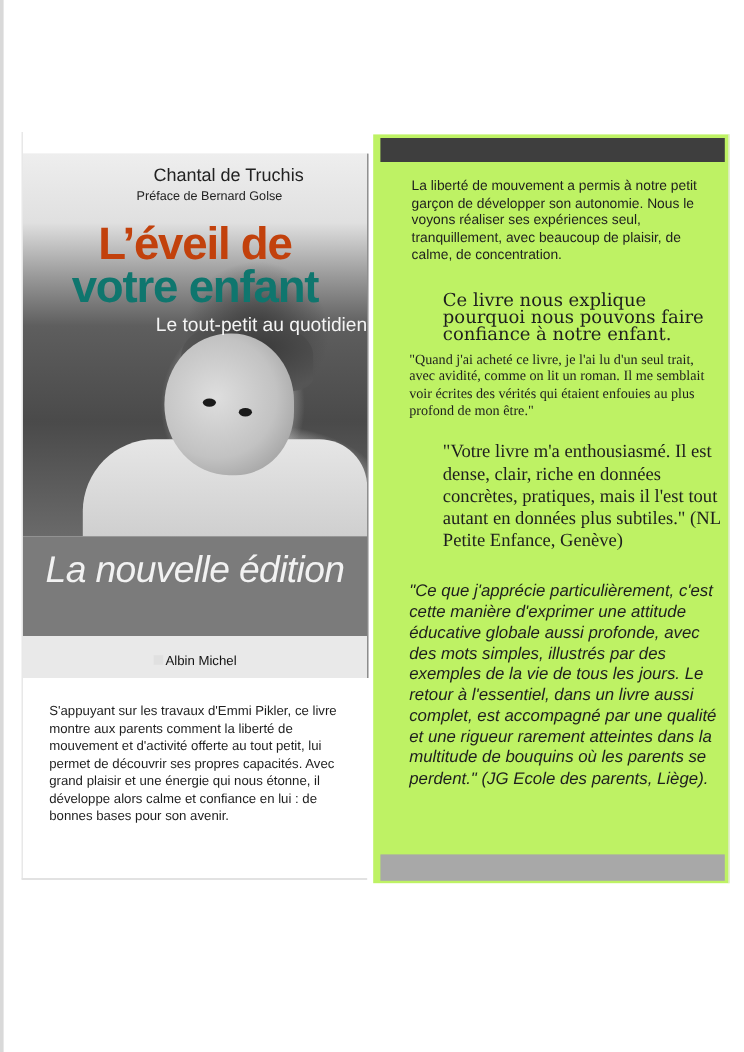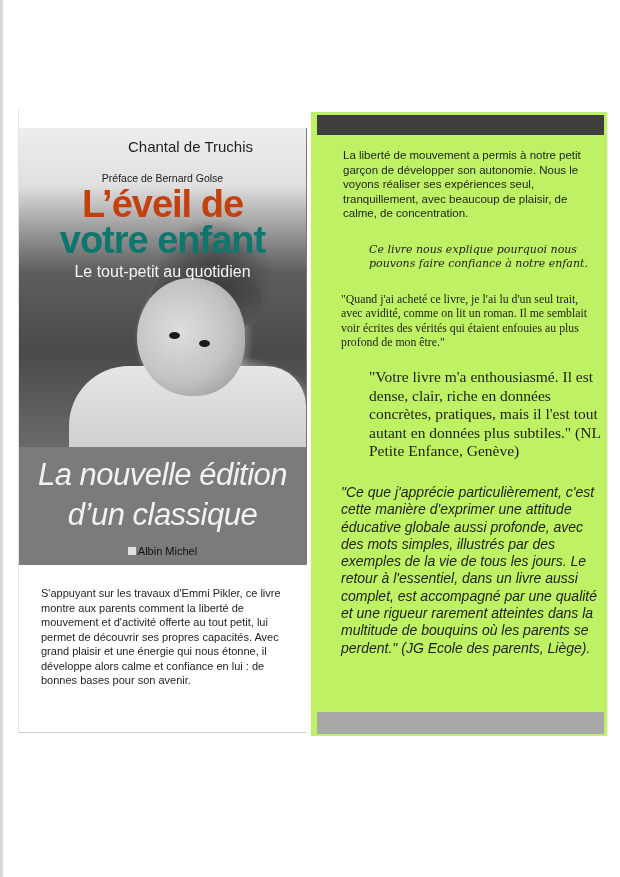--- a/index.html
+++ b/index.html
@@ -34,45 +34,45 @@
     background: radial-gradient(ellipse at 60% 40%, #3b3b3b 0%, #555 70%, rgba(85,85,85,0) 100%);
   }
   .baby-eye { position: absolute; width: 11px; height: 7px; background: #1a1a1a; border-radius: 50%; }
   .baby-eye.e1 { left: 150px; top: 204px; }
   .baby-eye.e2 { left: 180px; top: 212px; }
   .baby-body {
     position: absolute; left: 50px; top: 238px; width: 237px; height: 81px;
     border-radius: 60px 40px 0 0; background: linear-gradient(to bottom, #e6e6e6, #cfcfcf);
   }
   .author { position: absolute; left: 0; width: 287px; top: 10px; text-align: center; font-size: 15px; color: #222; padding-left: 28px; }
-  .preface { position: absolute; left: 0; width: 287px; top: 30px; text-align: center; font-size: 10.5px; color: #222; margin-top: 14px; }
+  .preface { position: absolute; left: 12px; width: 287px; top: 30px; text-align: center; font-size: 10.5px; color: #222; }
   .title-1, .title-2 {
     position: absolute; left: 0; width: 287px; text-align: center; font-weight: bold;
     font-size: 38px; letter-spacing: -1px; color: #c2410c; line-height: 1;
   }
   .title-1 { top: 57px; }
   .title-2 { top: 93px; color: #0f766e; }
-  .subtitle { position: absolute; left: 0; width: 287px; top: 135px; text-align: center; font-size: 16px; color: #f4f4f4; }
+  .subtitle { position: absolute; left: 0; width: 287px; top: 135px; text-align: right; font-size: 16px; color: #f4f4f4; }
   .cover-band {
-    position: absolute; left: 0; top: 319px; width: 287px; height: 118px; background: #7b7b7b;
+    position: absolute; left: 0; top: 319px; width: 287px; height: 83px; background: #7b7b7b;
   }
   .band-line { position: absolute; left: 0; width: 287px; text-align: center; font-style: italic; font-size: 31px; color: #f2f2f2; line-height: 1; letter-spacing: -0.5px; }
   .band-line.l1 { top: 12px; }
   .band-line.l2 { top: 52px; }
   .publisher { position: absolute; left: 0; width: 287px; top: 98px; text-align: center; font-size: 11px; color: #111; }
   .pub-square { display: inline-block; width: 8px; height: 8px; background: #e0e0e0; margin-right: 2px; vertical-align: 0; }
   .left-desc {
     position: absolute; left: 22px; top: 476px; width: 250px; font-size: 11px; line-height: 14.5px; color: #1e1e1e;
   }
   
   .right-panel { position: absolute; left: 311px; top: 112px; width: 296px; height: 624px; background: #bef264; border-right: 1px solid #ececec; }
   .top-bar { position: absolute; left: 6px; top: 3px; width: 287px; height: 20px; background: #3e3e3e; }
   .bottom-bar { position: absolute; left: 6px; top: 600px; width: 287px; height: 22px; background: #a8a8a8; }
   .r-p1 { position: absolute; left: 32px; top: 36px; width: 250px; font-size: 11.5px; line-height: 14.5px; color: #1e1e1e; }
-  .r-p2 { position: absolute; left: 58px; top: 131px; width: 225px; font-family: "DejaVu Serif", serif; font-style: italic; font-size: 11px; line-height: 14px; color: #1e1e1e; }
+  .r-p2 { position: absolute; left: 58px; top: 131px; width: 225px; font-family: "DejaVu Serif", serif; font-size: 15px; line-height: 14px; color: #1e1e1e; }
   .r-p3 { position: absolute; left: 30px; top: 180px; width: 260px; font-family: "Liberation Serif", serif; font-size: 11.8px; line-height: 14.3px; color: #1e1e1e; }
   .r-p4 { position: absolute; left: 58px; top: 256px; width: 235px; font-family: "Liberation Serif", serif; font-size: 15.5px; line-height: 18.5px; color: #1e1e1e; }
   .r-p5 { position: absolute; left: 30px; top: 372px; width: 265px; font-style: italic; font-size: 14px; line-height: 17.3px; color: #1e1e1e; }
 </style>
 </head>
 <body>
 
 <div class="scan-edge"></div>
 
 <div class="left-panel">
@@ -84,21 +84,20 @@
       <div class="baby-eye e1"></div>
       <div class="baby-eye e2"></div>
     </div>
     <div class="author">Chantal de Truchis</div>
     <div class="preface">Préface de Bernard Golse</div>
     <div class="title-1">L’éveil de</div>
     <div class="title-2">votre enfant</div>
     <div class="subtitle">Le tout-petit au quotidien</div>
     <div class="cover-band">
       <div class="band-line l1">La nouvelle édition</div>
-      <div class="band-line l2">d’un classique</div>
       <div class="publisher"><span class="pub-square"></span><span>Albin Michel</span></div>
     </div>
   </div>
   <div class="left-desc">S'appuyant sur les travaux d'Emmi Pikler, ce livre montre aux parents comment la liberté de mouvement et d'activité offerte au tout petit, lui permet de découvrir ses propres capacités. Avec grand plaisir et une énergie qui nous étonne, il développe alors calme et confiance en lui : de bonnes bases pour son avenir.</div>
 </div>
 
 <div class="right-panel">
   <div class="top-bar"></div>
   <div class="r-p1">La liberté de mouvement a permis à notre petit garçon de développer son autonomie. Nous le voyons réaliser ses expériences seul, tranquillement, avec beaucoup de plaisir, de calme, de concentration.</div>
   <div class="r-p2">Ce livre nous explique pourquoi nous pouvons faire confiance à notre enfant.</div>

